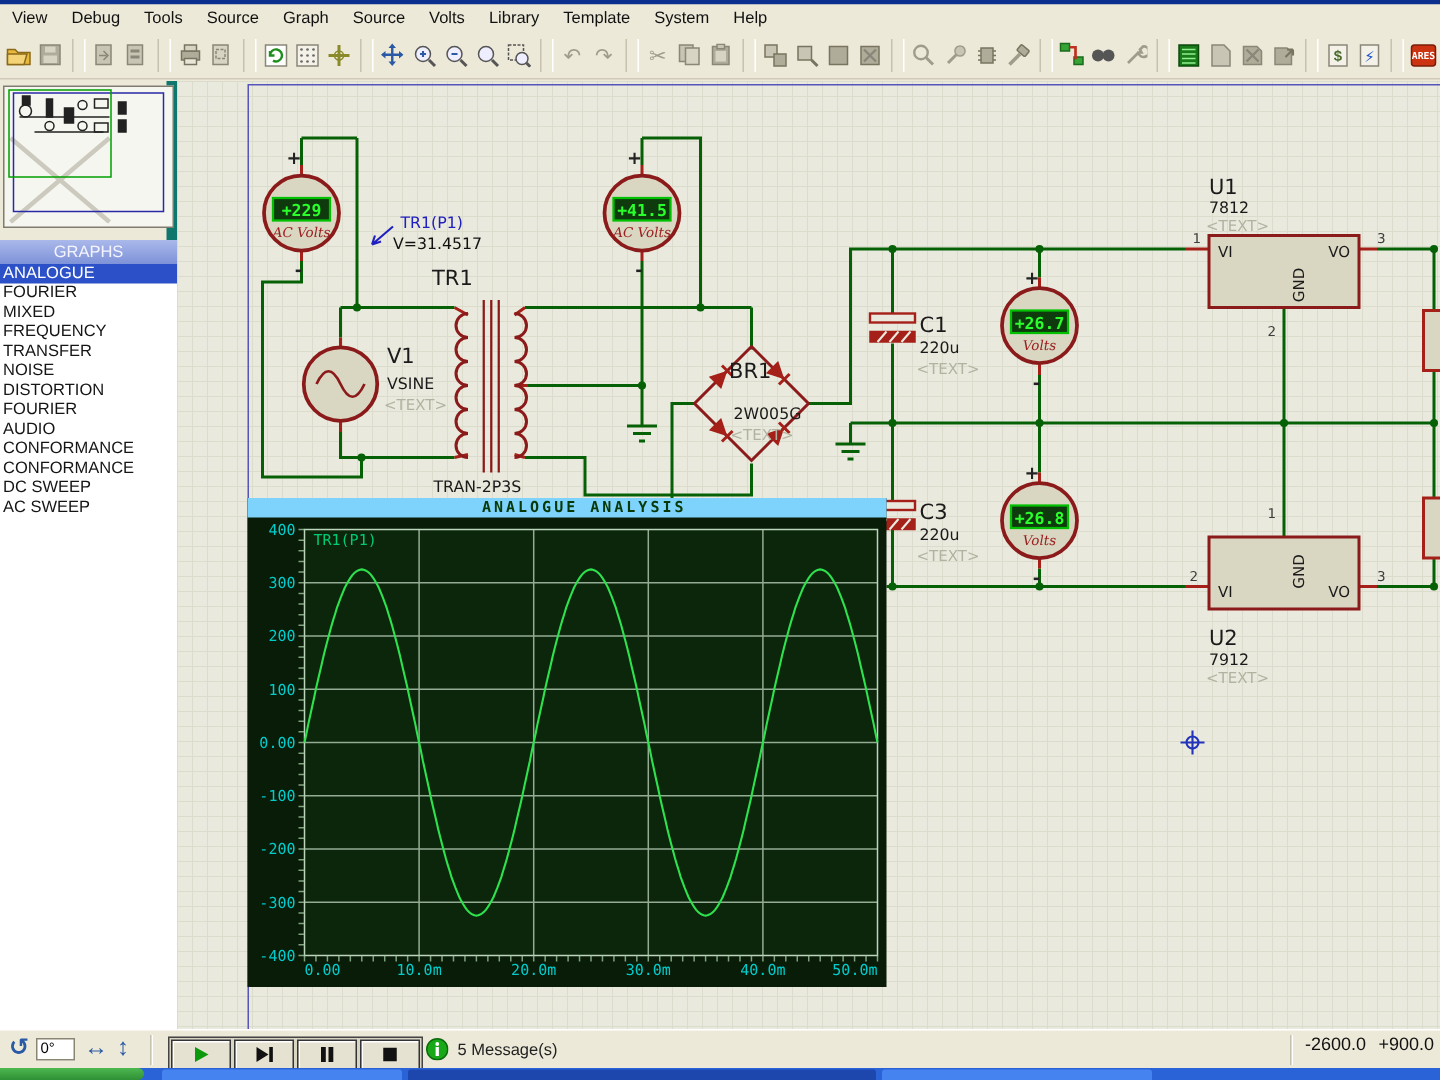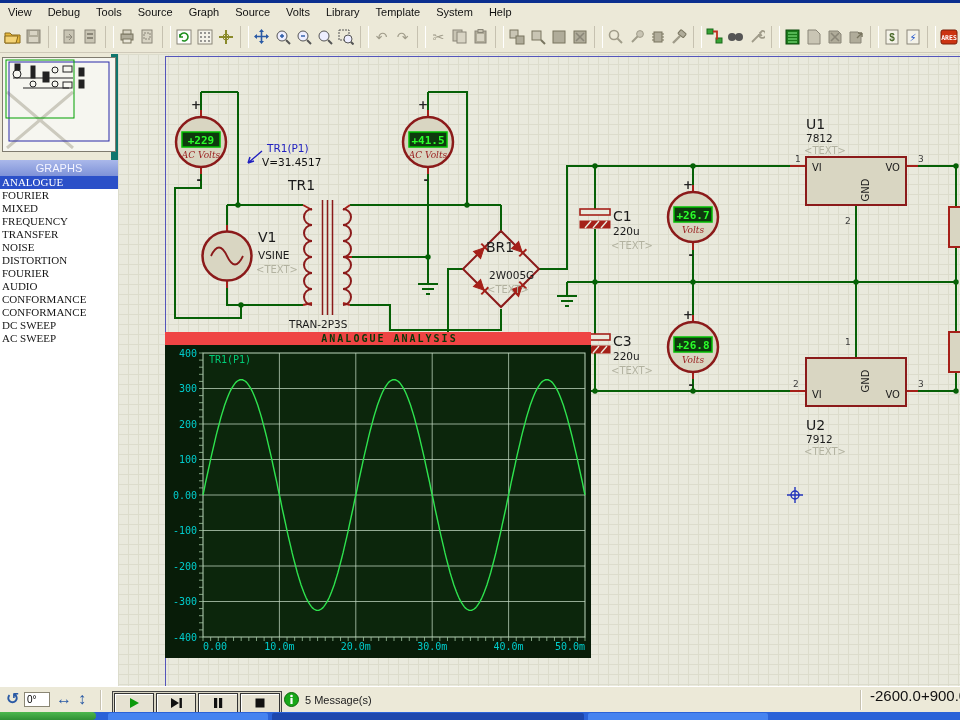--- a/index.html
+++ b/index.html
@@ -10,21 +10,21 @@
   #menubar{left:0;top:3px;width:960px;height:18px;background:#ECE9D8;display:flex;align-items:center;font-size:11px;color:#111;}
   .menu-item{padding:18px 8px;cursor:default;}
   #toolbar{left:0;top:21px;width:960px;height:32px;background:#ECE9D8;border-bottom:1px solid #cfcaba;display:flex;align-items:center;padding-left:2px;box-sizing:border-box;}
   .tbi{width:21px;height:21px;display:inline-flex;align-items:center;justify-content:center;flex:0 0 auto;}
   .sep{width:7px;height:22px;border-left:1px solid #c6c1b0;border-right:1px solid #fff;margin:0 2px 0 4px;flex:0 0 auto;}
   .gly{font-size:14px;line-height:1;color:#a09c8a;}
   
   #sidebar{left:0;top:54px;width:118px;height:632px;background:#ECE9D8;border-right:7px solid #0f766e;box-sizing:border-box;}
   #minimap{left:2px;top:3px;width:112px;height:93px;background:#f6f6f0;border:1px solid #7f7b6f;}
   #graphs-header{left:0;top:106px;width:118px;height:16px;background:linear-gradient(#aab8ea,#7e92d8);color:#f4f4ff;font-size:11px;display:flex;align-items:center;justify-content:center;}
-  #graphs-list{left:0;top:122px;width:118px;height:510px;background:#fff;font-size:11px;color:#151515;font-family:Liberation Serif, serif;}
+  #graphs-list{left:0;top:122px;width:118px;height:510px;background:#fff;font-size:11px;color:#151515;}
   .glist-item{height:13px;line-height:13px;padding-left:2px;white-space:nowrap;}
   .glist-item.selected{background:#2b50c8;color:#fff;}
   
   #canvas{left:118px;top:54px;width:842px;height:632px;overflow:hidden;
     background-color:#e9e9dd;
     background-image:linear-gradient(#dcdccc 1px,transparent 1px),linear-gradient(90deg,#dcdccc 1px,transparent 1px),
                      linear-gradient(#d4d4c4 1px,transparent 1px),linear-gradient(90deg,#d4d4c4 1px,transparent 1px);
     background-size:10px 10px,10px 10px,50px 50px,50px 50px;}
   #schematic{left:0;top:0;}
   
@@ -33,30 +33,30 @@
   .ph{font:10px "DejaVu Sans",sans-serif;fill:#b2b2a0;}
   .pinno{font:9px "DejaVu Sans",sans-serif;fill:#3c3c3c;}
   .pinlbl{font:10px "DejaVu Sans",sans-serif;fill:#1a1a1a;}
   .lcd{font:bold 11px "DejaVu Sans Mono",monospace;fill:#2bff2b;}
   .unit{font:italic 9px "DejaVu Serif",serif;fill:#9b2020;}
   .pol{font:bold 12px "DejaVu Sans",sans-serif;fill:#222;}
   .probe-t{font:10.5px "DejaVu Sans",sans-serif;fill:#2020c0;}
   .probe-v{font:10.5px "DejaVu Sans",sans-serif;fill:#111;}
   
   #graph-window{left:47px;top:278px;width:426px;height:326px;background:#081c08;z-index:5;}
-  #graph-title{height:13px;background:#ef4444;color:#073807;font:bold 10px "DejaVu Sans Mono",monospace;letter-spacing:2px;display:flex;align-items:center;justify-content:center;padding-left:23px;}
+  #graph-title{height:13px;background:#7dd3fc;color:#073807;font:bold 10px "DejaVu Sans Mono",monospace;letter-spacing:2px;display:flex;align-items:center;justify-content:center;padding-left:23px;}
   
   #statusbar{left:0;top:686px;width:960px;height:26px;background:#ECE9D8;border-top:1px solid #fff;box-sizing:border-box;z-index:8;}
   #angle-input{left:24px;top:5px;width:26px;height:15px;background:#fff;border:1px solid #8a8674;font-size:10px;padding:0 2px;box-sizing:border-box;}
   .rot{font-size:16px;color:#2a5aa5;font-weight:bold;line-height:1;}
   #sim-group{left:112px;top:4px;border:1px solid #444;padding:1px;display:flex;gap:2px;background:#d9d5c4;}
   .sim-btn{width:38px;height:18px;background:#e6e2d2;border:1px solid #333;box-shadow:inset 1px 1px 0 #fff;display:flex;align-items:center;justify-content:center;}
   #msg-text{font-size:11px;color:#222;}
   #anim-status{left:388px;top:4px;width:470px;height:17px;border:1px solid #a6a290;box-shadow:inset 1px 1px 1px #c9c5b4;font-size:11px;color:#1a1a1a;display:flex;align-items:center;padding-left:4px;box-sizing:border-box;}
-  #coord-box{left:866px;top:0;width:94px;height:17px;font-size:15px;color:#111;display:flex;align-items:center;justify-content:space-between;padding:0 4px;box-sizing:border-box;}
+  #coord-box{left:866px;top:0;width:94px;height:17px;font-size:12px;color:#111;display:flex;align-items:center;justify-content:space-between;padding:0 4px;box-sizing:border-box;}
   #taskbar{left:0;top:712px;width:960px;height:8px;background:#2a62d8;z-index:9;}
   #start-frag{left:0;top:0;width:96px;height:8px;background:linear-gradient(#4db84f,#2f8f35);border-radius:0 4px 4px 0;}
   .task-btn{top:1px;height:7px;border-radius:2px 2px 0 0;}
 </style>
 </head>
 <body>
 
 <div class="abs" id="titlebar-sliver"></div>
 
 <div class="abs" id="menubar">

